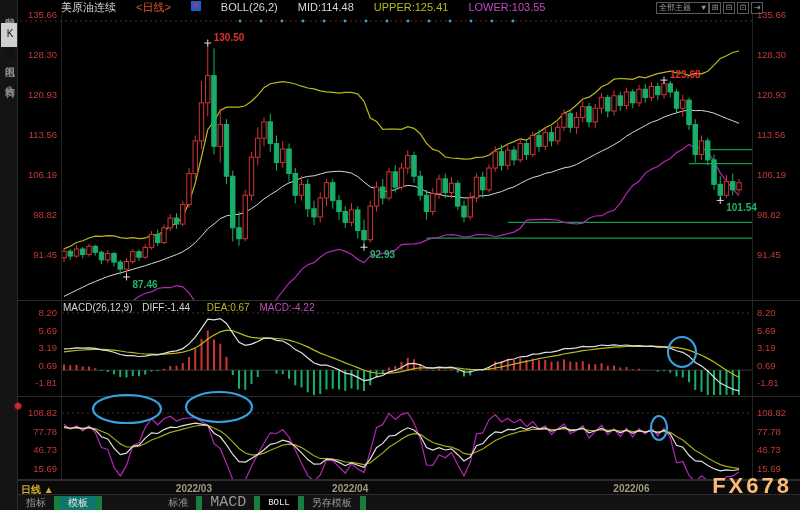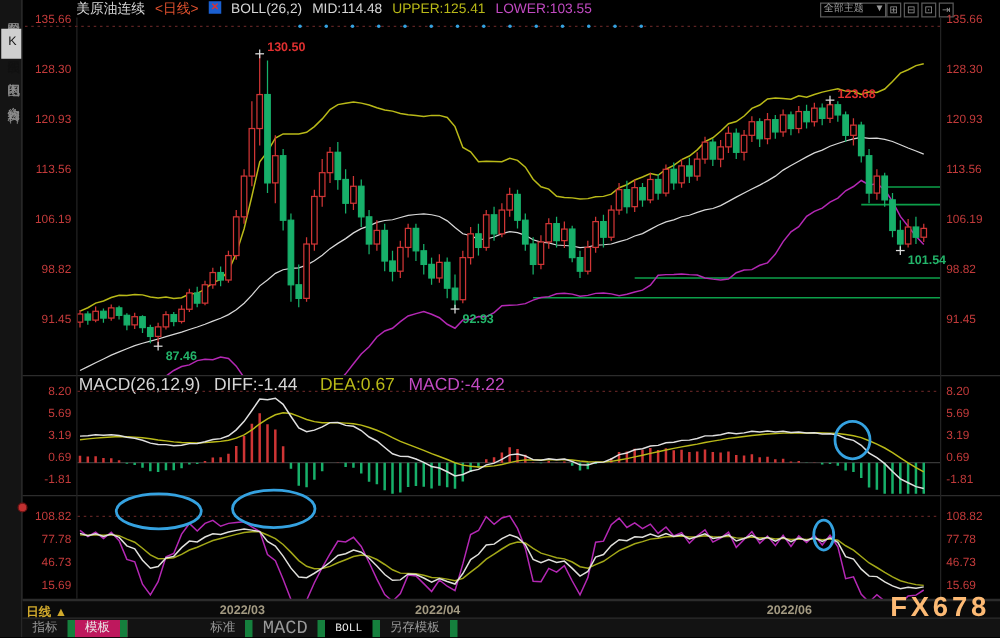--- a/index.html
+++ b/index.html
@@ -5,43 +5,43 @@
   html,body{margin:0;padding:0;background:#000;}
   #app{position:relative;width:800px;height:510px;background:#000;overflow:hidden;
        font-family:"Liberation Sans",sans-serif;}
   
   #sidebar{position:absolute;left:0;top:0;width:18px;height:510px;background:#141414;
            border-right:1px solid #2e2e2e;display:flex;flex-direction:column;align-items:center;padding-top:4px;box-sizing:border-box;}
   .side-tab{writing-mode:vertical-rl;text-orientation:upright;font-size:10px;color:#8f8f8f;
             letter-spacing:1px;padding:5px 0;margin-bottom:6px;width:16px;text-align:center;cursor:default;}
   .side-tab.selected{background:#cfcfcf;color:#111;}
   
-  #hdr{position:absolute;left:61px;top:1px;height:12px;display:flex;gap:8px;font-size:11px;line-height:12px;white-space:nowrap;}
+  #hdr{position:absolute;left:61px;top:1px;height:12px;display:flex;gap:20px;font-size:11px;line-height:12px;white-space:nowrap;}
   .t-white{color:#d6d6d6;} .t-red{color:#e0512e;} .t-yel{color:#b9b918;} .t-mag{color:#c24ac2;}
   #chart-icon{display:inline-block;width:10px;height:10px;background:#1a5fd0;color:#e03030;
               font-size:8px;line-height:10px;text-align:center;font-weight:bold;}
   #theme-box{position:absolute;left:656px;top:2px;width:47px;height:10px;border:1px solid #5a5a5a;
              color:#9a9a9a;font-size:8px;line-height:10px;display:flex;justify-content:space-between;padding:0 2px;font-family:Liberation Mono, monospace;}
   #win-icons{position:absolute;left:709px;top:2px;display:flex;gap:2px;}
   .win-ico{width:10px;height:10px;border:1px solid #5a5a5a;color:#9a9a9a;font-size:8px;line-height:10px;text-align:center;}
   
-  .pane-label{position:absolute;left:63px;font-size:14px;line-height:11px;white-space:nowrap;}
+  .pane-label{position:absolute;left:63px;font-size:10px;line-height:11px;white-space:nowrap;}
   .pane-label span{margin-right:7px;}
   .lbl-green{color:#3aae3a;}
   #kdj-ico{position:absolute;left:14px;top:402px;width:6px;height:6px;border-radius:50%;
            background:#c03030;border:1px solid #701515;}
   
   #xrow{position:absolute;left:18px;right:0;top:480px;height:14px;background:#0a0a0a;border-top:1px solid #2c2c2c;box-sizing:border-box;}
   #period-lbl{position:absolute;left:3px;top:2px;font-size:10px;color:#d2aa2c;font-weight:bold;}
   .xdate{position:absolute;top:2px;width:46px;text-align:right;font-size:10px;color:#a39a82;font-weight:bold;}
   
   #toolbar{position:absolute;left:18px;right:0;top:494px;height:16px;background:#131313;
            border-top:1px solid #2c2c2c;display:flex;align-items:center;box-sizing:border-box;}
   .tbtab{padding:1px 8px;color:#9a9a9a;border-right:6px solid #15803d;font-size:10px;line-height:12px;cursor:default;}
-  .tbtab.selected{background:#be185d;color:#eaeaea;}
+  .tbtab.selected{background:#0f766e;color:#eaeaea;}
   .tbtab.vip{color:#d89b2d;margin-top:39px;}
   .tbtab.mono{font-family:"Liberation Mono",monospace;font-size:15px;}
   .tbtab.selected-mono{background:#000000;color:#eaeaea;font-family:"Liberation Mono",monospace;font-size:9px;}
   #wm{position:absolute;right:8px;top:473px;font-size:22px;font-weight:bold;color:#fdba74;
       letter-spacing:3px;z-index:9;}
   #chart-svg{position:absolute;left:0;top:0;pointer-events:none;}
 </style>
 </head>
 <body>
 

